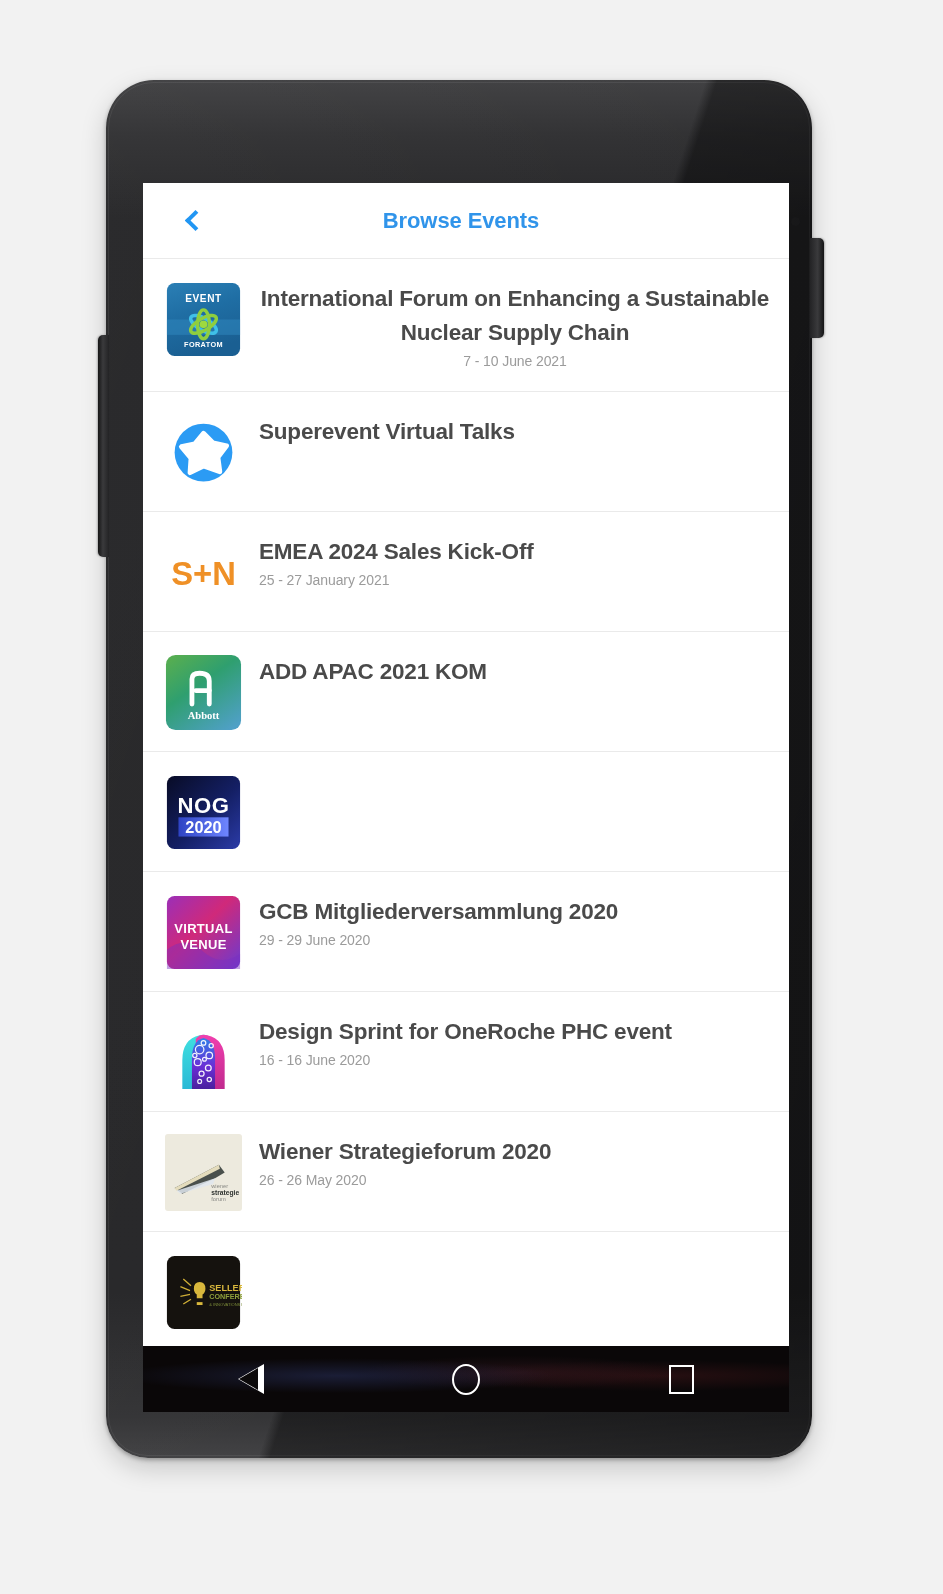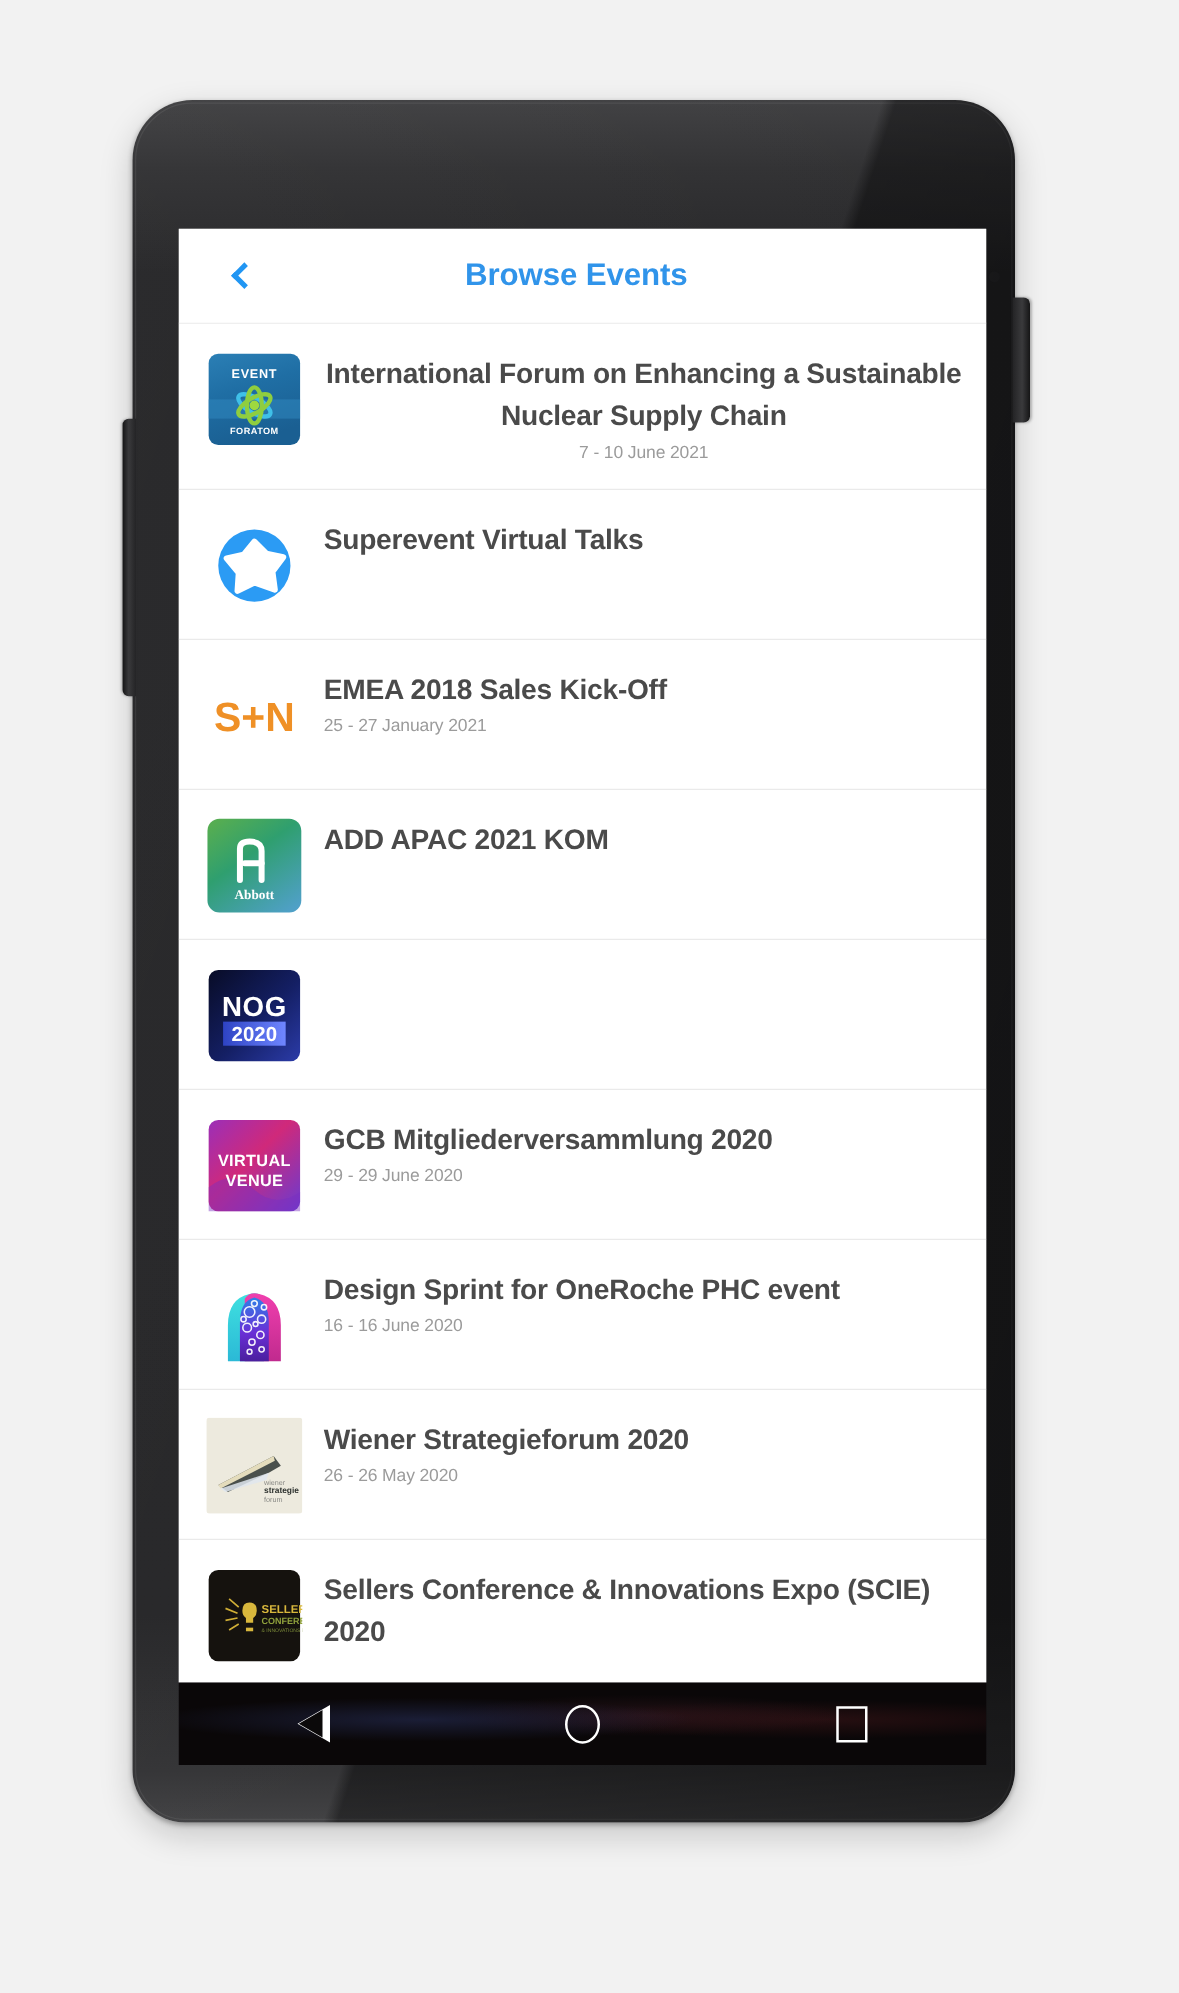--- a/index.html
+++ b/index.html
@@ -109,21 +109,21 @@
   .chev {
     width: 15px; height: 15px;
     border-left: 4px solid #2196f3;
     border-bottom: 4px solid #2196f3;
     transform: rotate(45deg);
     margin-left: 5px;
   }
   .appbar-title {
     flex: 1;
     text-align: center;
-    font-size: 25px;
+    font-size: 22px;
     font-weight: bold;
     color: #3094ea;
     letter-spacing: -0.1px;
     padding-right: 10px;
   }
 
   
   .event-list {
     background: #ffffff;
   }
@@ -286,21 +286,21 @@
       </div>
 
       <div class="event-row">
         <div class="thumb">
           <svg viewBox="0 0 80 80">
             <rect x="0" y="0" width="80" height="80" fill="#ffffff"></rect>
             <text x="40" y="53" font-family="Liberation Sans, sans-serif" font-size="34" font-weight="bold" fill="#ef9026" text-anchor="middle">S+N</text>
           </svg>
         </div>
         <div class="row-text">
-          <div class="ev-title">EMEA 2018 Sales Kick-Off</div>
+          <div class="ev-title">EMEA 2024 Sales Kick-Off</div>
           <div class="ev-date">25 - 27 January 2021</div>
         </div>
       </div>
 
       <div class="event-row">
         <div class="thumb">
           <svg viewBox="0 0 80 80">
             <defs>
               <linearGradient id="g-abb" x1="0.15" y1="0" x2="0.85" y2="1">
                 <stop offset="0%" stop-color="#55ad52"></stop>
@@ -431,24 +431,20 @@
             <g stroke="#cfae36" stroke-width="1.4" fill="none">
               <path d="M16 34 L26 38 M16 44 L26 42 M19 26 L27 33 M19 52 L27 47"></path>
             </g>
             <path d="M30 36 q0-7 6-7 q6 0 6 7 q0 4-3 6 l0 4 l-6 0 l0-4 q-3-2-3-6 Z" fill="#d8b73c"></path>
             <rect x="33" y="50" width="6" height="3" fill="#d8b73c"></rect>
             <text x="46" y="38" font-family="Liberation Sans, sans-serif" font-size="9.5" font-weight="bold" fill="#d8b73c">SELLERS</text>
             <text x="46" y="47" font-family="Liberation Sans, sans-serif" font-size="7.5" font-weight="bold" fill="#8fa03c">CONFERENCE</text>
             <text x="46" y="54" font-family="Liberation Sans, sans-serif" font-size="4.2" fill="#7b8a38">&amp; INNOVATIONS EXPO</text>
           </svg>
         </div>
-        <div class="row-text">
-          <div class="ev-title">Sellers Conference &amp; Innovations Expo (SCIE) 2020</div>
-          <div class="ev-date"></div>
-        </div>
       </div>
 
     </div>
   </div>
 
   <div class="navbar">
     <div class="nav-btn">
       <div class="nav-back"></div>
       <div class="nav-back-in"></div>
     </div>

